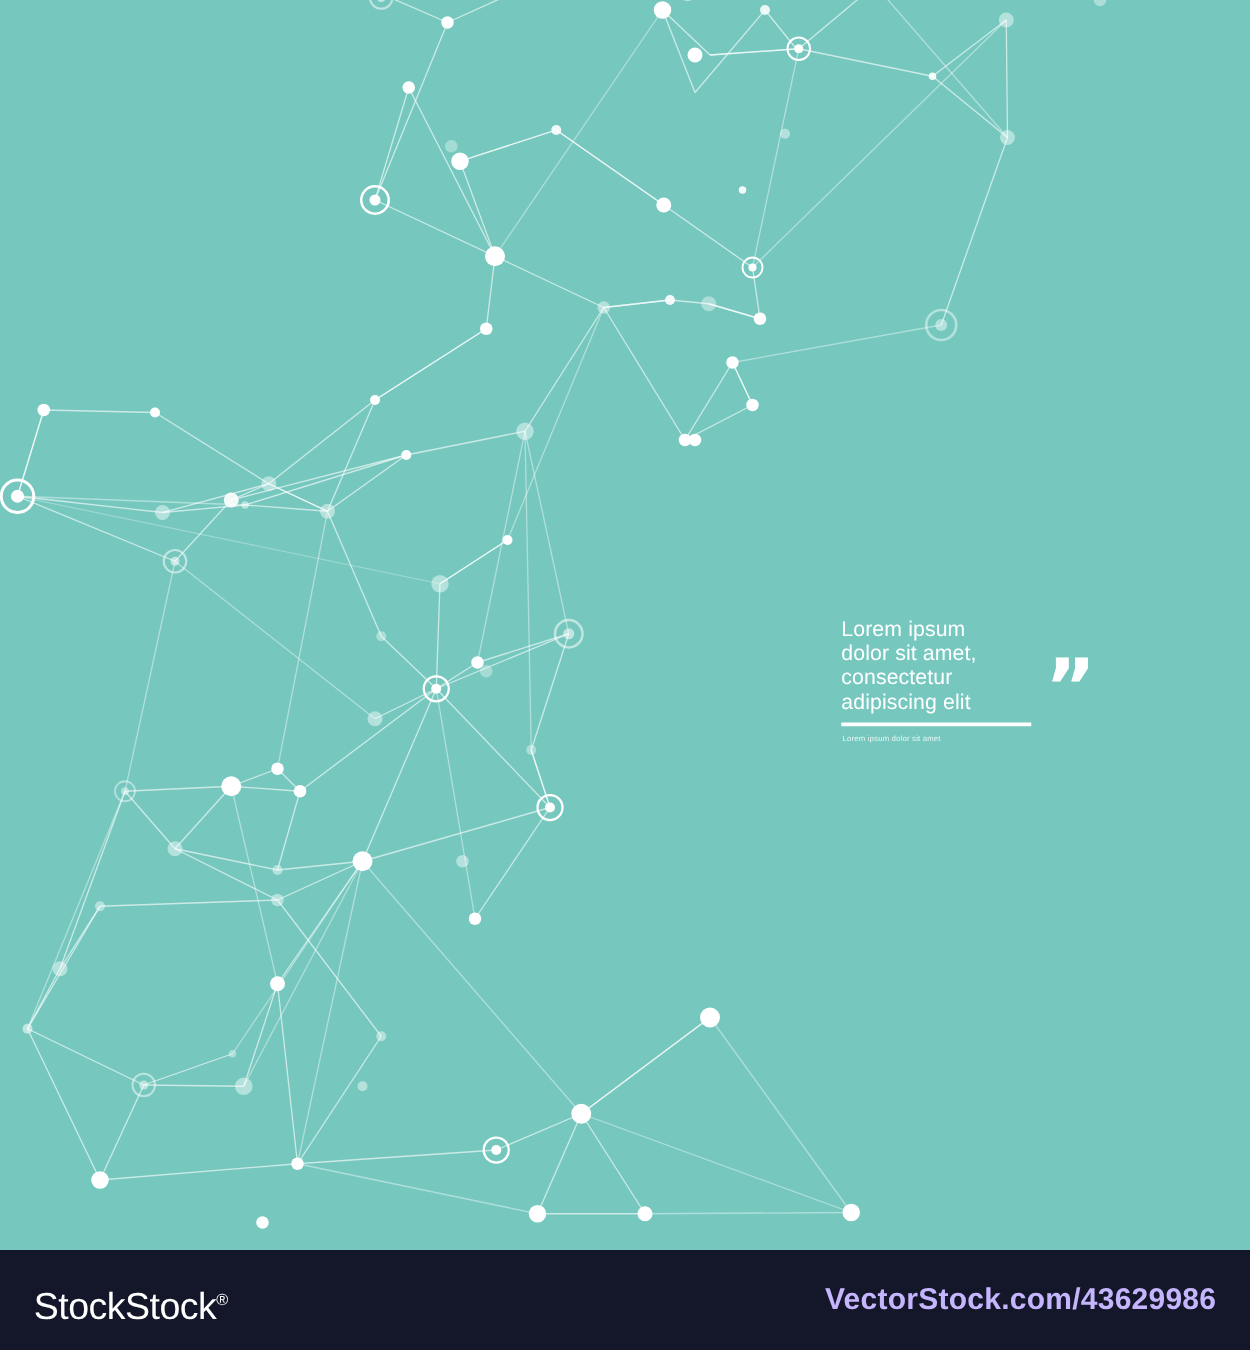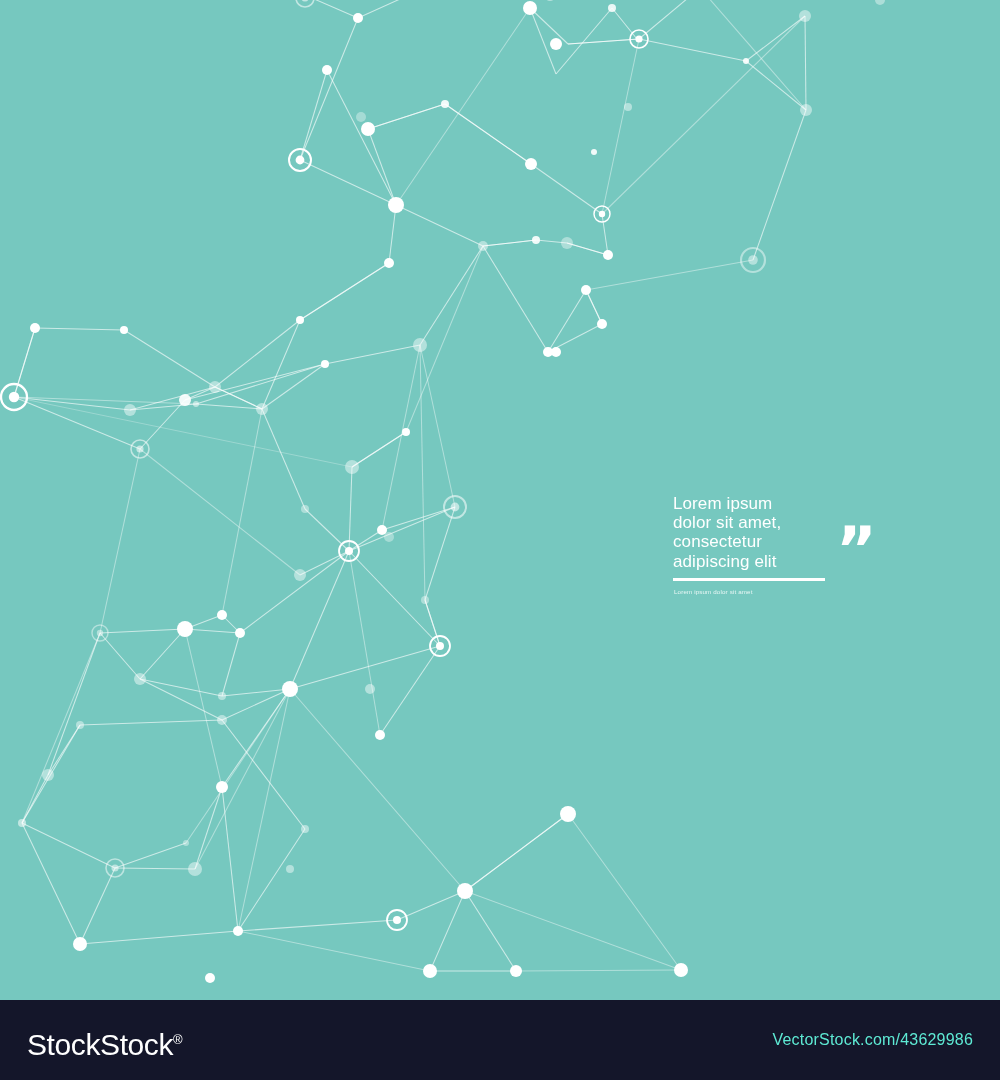--- a/index.html
+++ b/index.html
@@ -86,25 +86,25 @@
   #brand-logo .bold { font-weight:400;margin-top:44px; }
   #brand-logo .reg {
     font-size:13px;
     vertical-align:super;
     font-weight:300;
     letter-spacing:0;
   }
   #watermark-url {
     position:absolute;
     right:27px; top:29px;
-    color:#5eead4;
-    font-size:16px;
+    color:#c4b5fd;
+    font-size:24px;
     line-height:22px;
     letter-spacing:0.2px;
-    font-weight:400;
+    font-weight:700;
     white-space:nowrap;
   }
 </style>
 </head>
 <body style="background: rgb(118, 200, 191);">
 
 <div id="stage">
 
   <div id="artboard">
     <svg id="net" viewBox="0 0 1000 1000" preserveAspectRatio="none" aria-hidden="true">

